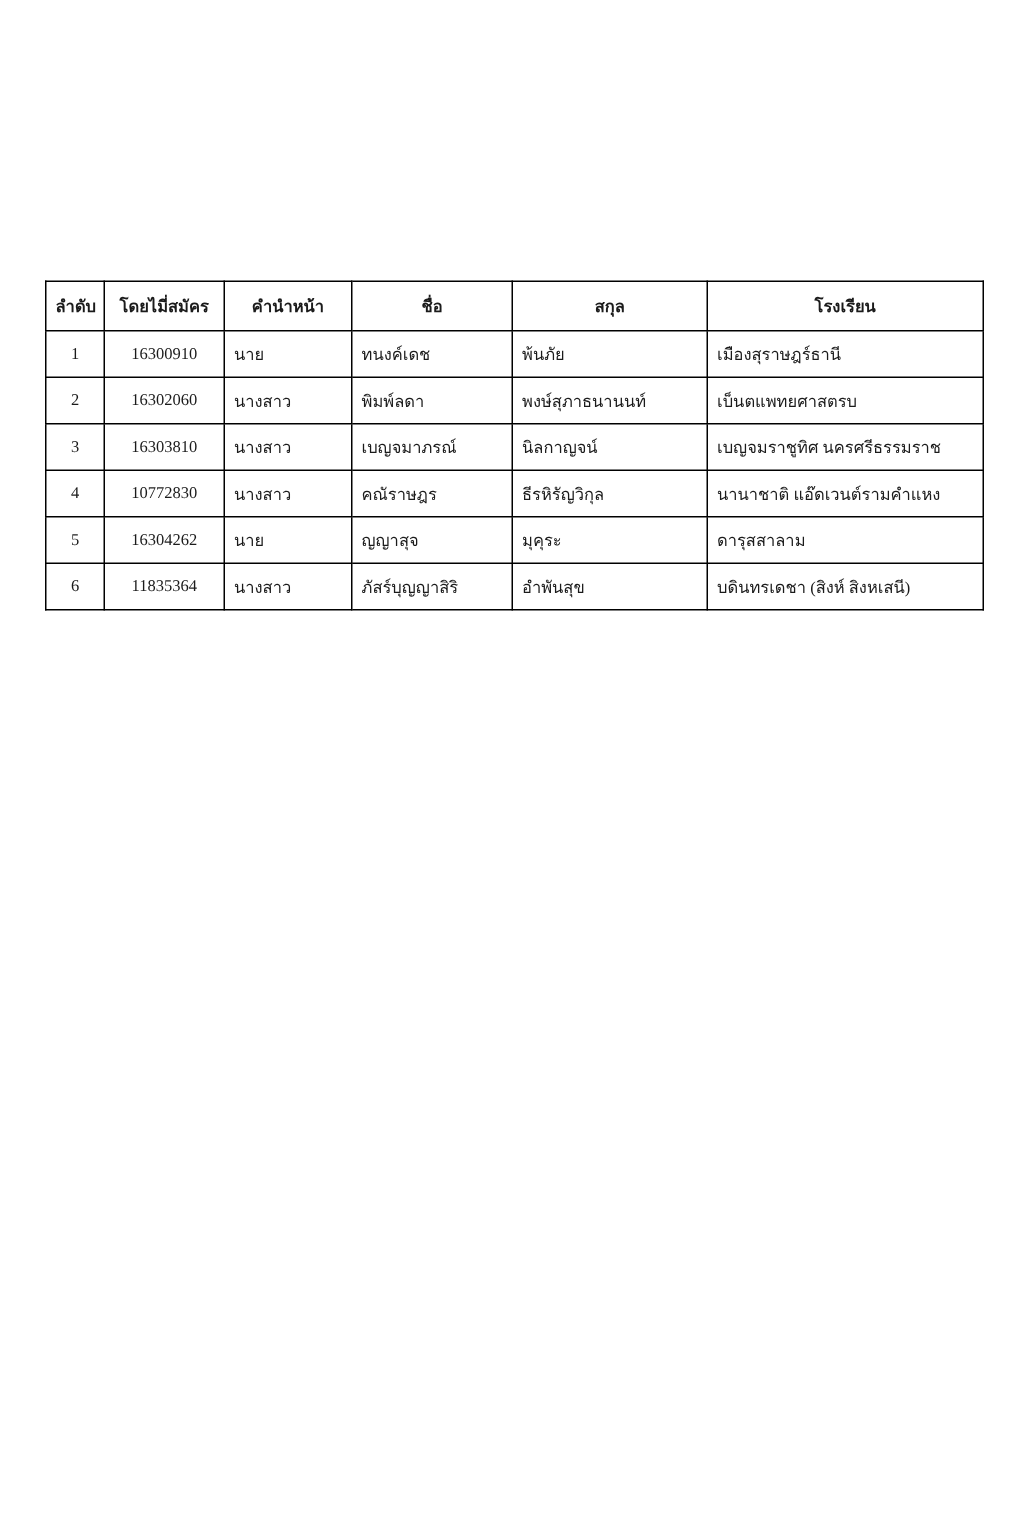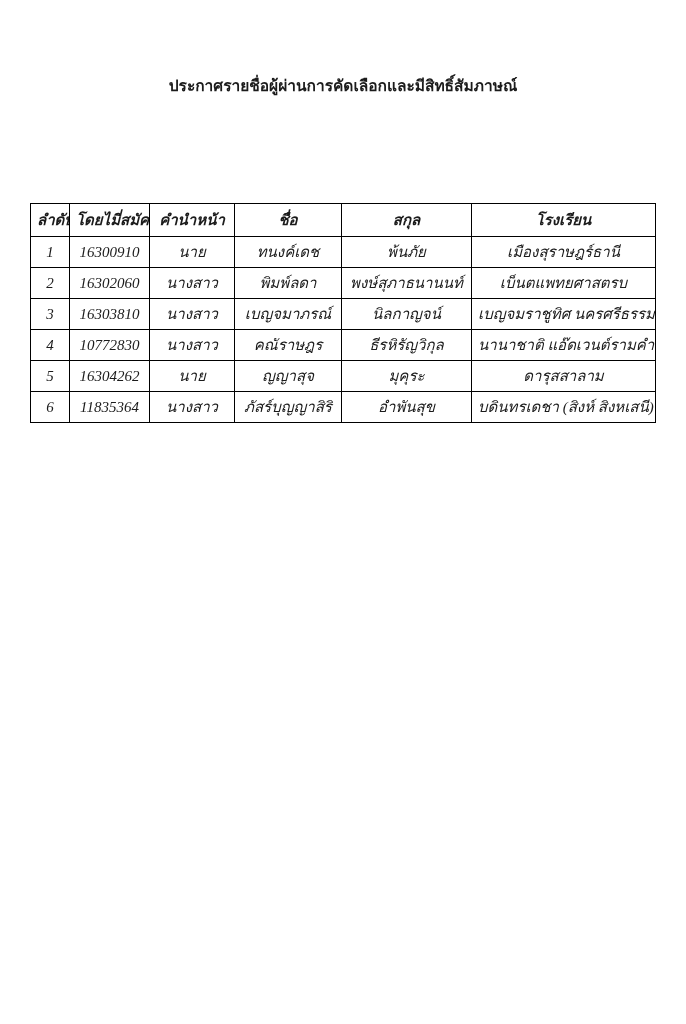--- a/index.html
+++ b/index.html
@@ -23,26 +23,25 @@
   }
   .title-line {
     font-weight: bold;
     font-size: 15.5px;
     line-height: 32px;
     white-space: nowrap;
   }
   table.doc-table {
     position: absolute;
     left: 30px;
-    top: 203px;
+    top: 187px;
     width: 625px;
     border-collapse: collapse;
     table-layout: fixed;
-    font-size: 15px;
-    font-style: italic;
+    font-size: 11px;
   }
   table.doc-table th,
   table.doc-table td {
     border: 1px solid #000000;
     padding: 0 6px;
     overflow: hidden;
     white-space: nowrap;
   }
   table.doc-table th {
     height: 32px;
@@ -54,29 +53,28 @@
     font-weight: normal;
   }
   
   col.c0 { width: 39px; }
   col.c1 { width: 80px; }
   col.c2 { width: 85px; }
   col.c3 { width: 107px; }
   col.c4 { width: 130px; }
   col.c5 { width: 184px; }
   td.col0, td.col1 { text-align: center; }
-  td.col2, td.col3, td.col4, td.col5 { text-align: center; margin-top: 25px; }
+  td.col2, td.col3, td.col4, td.col5 { text-align: left; margin-top: 25px; }
 </style>
 </head>
 <body>
 
 <div class="page">
 
   <div class="titles">
-    <div class="title-line">ประกาศรายชื่อผู้ผ่านการคัดเลือกและมีสิทธิ์สัมภาษณ์</div>
   </div>
 
   <table class="doc-table">
     <colgroup>
       <col class="c0">
         <col class="c1">
         <col class="c2">
         <col class="c3">
         <col class="c4">
         <col class="c5">

